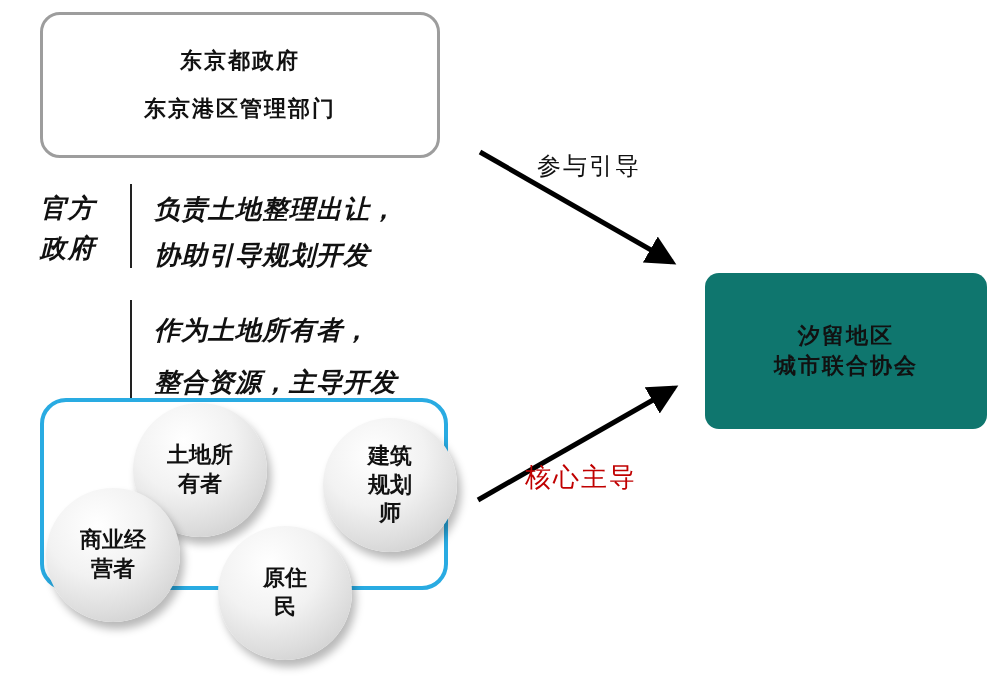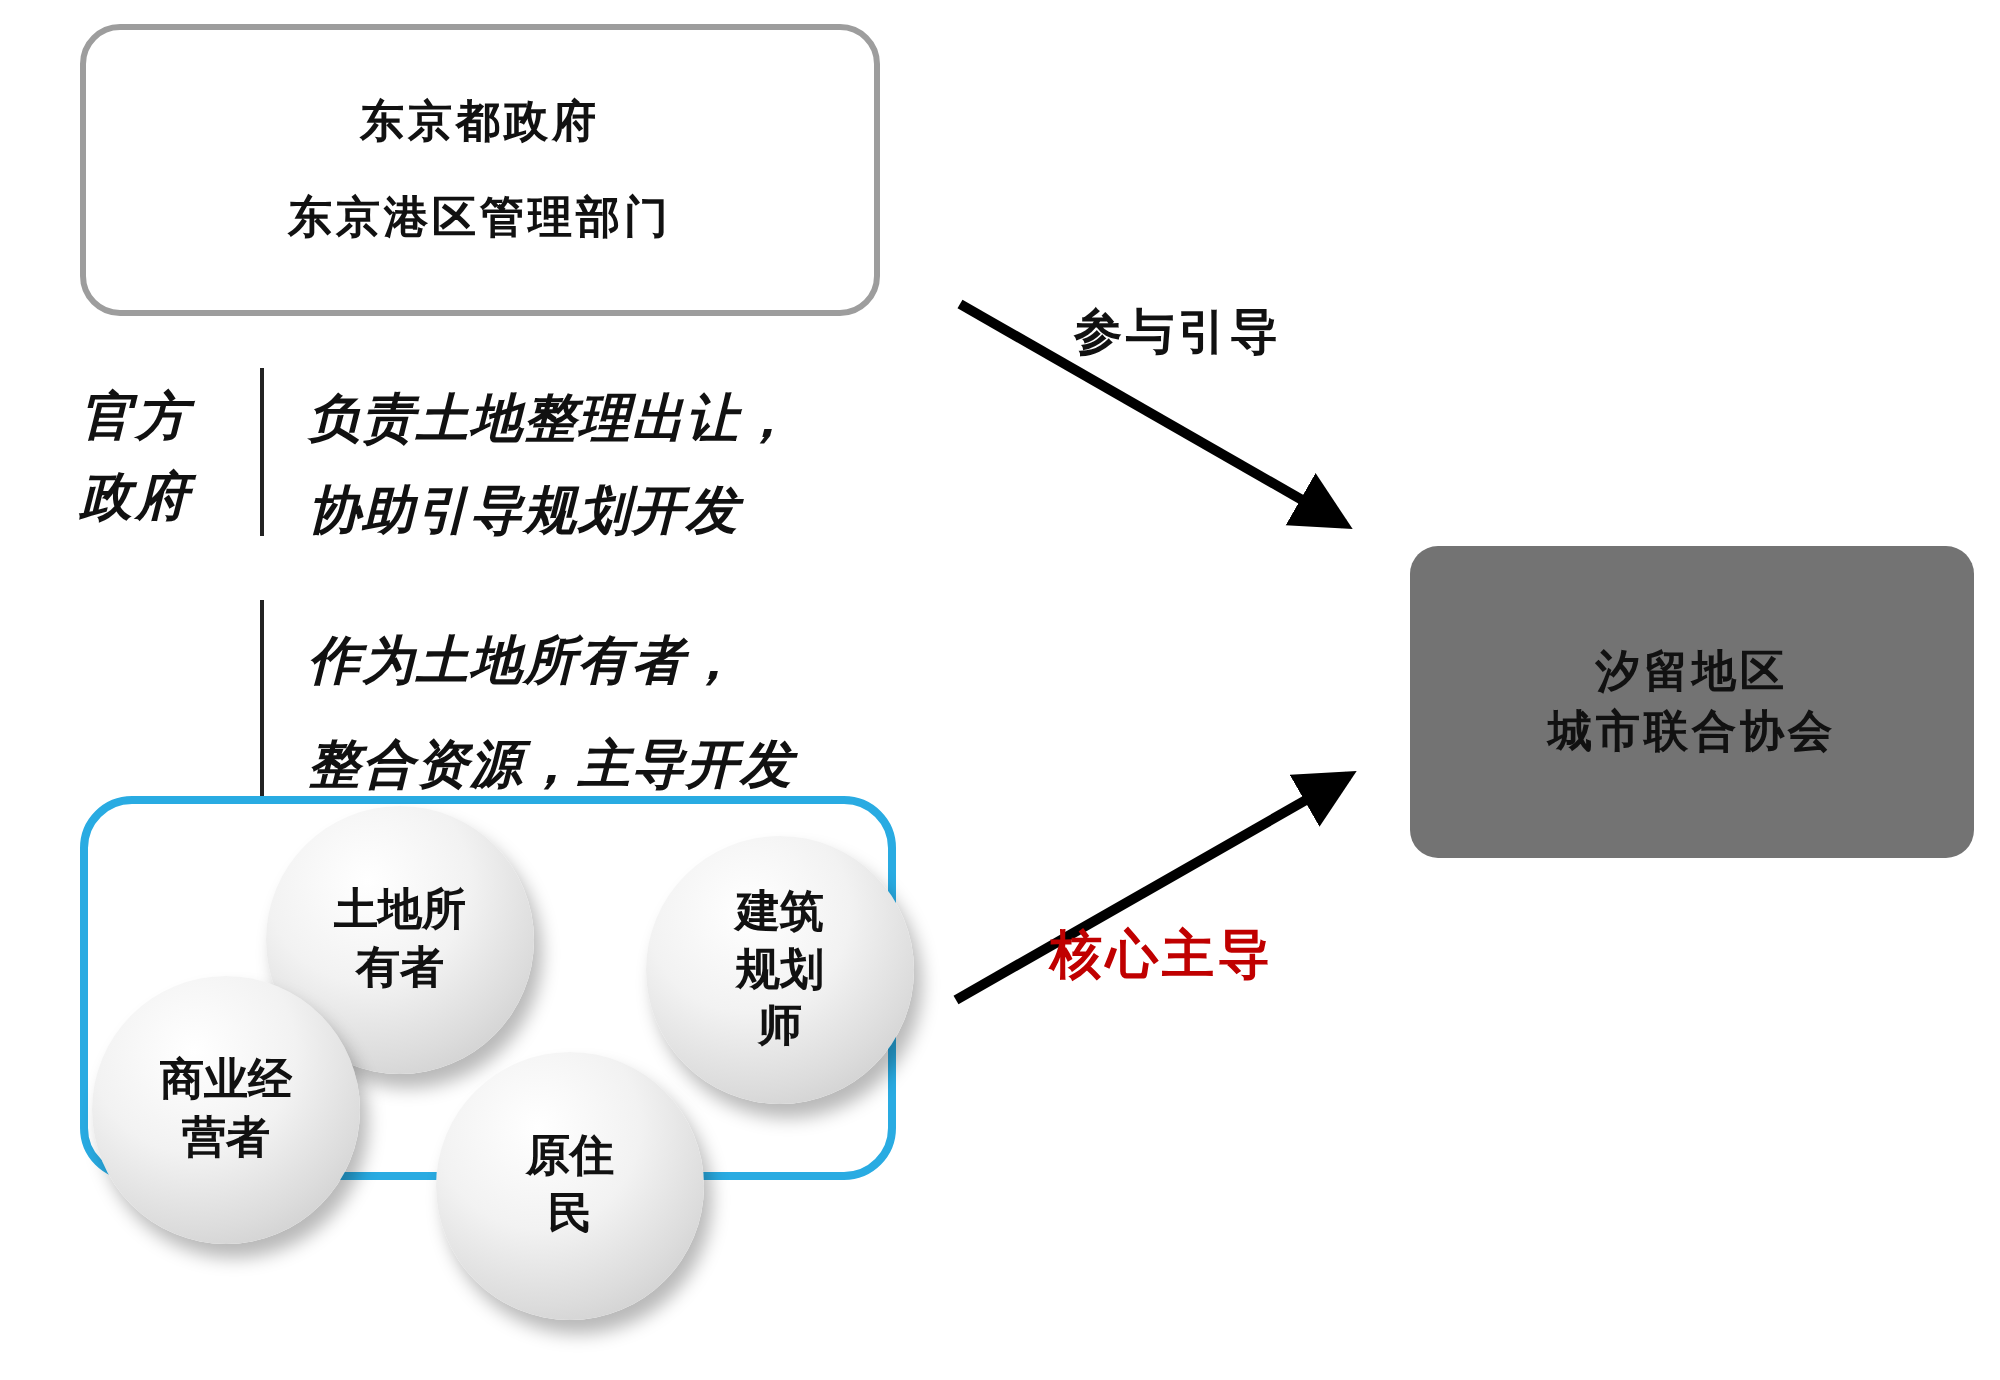--- a/index.html
+++ b/index.html
@@ -75,34 +75,34 @@
     text-align: center;
     font-size: 22px; font-weight: bold; line-height: 1.3;
     color: #111111;
     white-space: pre-line;
   }
   
   .target-box {
     position: absolute;
     left: 705px; top: 273px;
     width: 282px; height: 156px;
-    background: #737373;
+    background: #0f766e;
     border-radius: 14px;
     display: flex; flex-direction: column;
     align-items: center; justify-content: center;
     gap: 0;
   }
   .target-box .t {
     font-size: 22px; font-weight: bold; color: #111111;
     letter-spacing: 2px;
   }
   
   .arrow-label {
     position: absolute;
-    font-size: 24px; font-weight: bold; color: #111111;
+    font-size: 24px; font-weight: normal; color: #111111;
     letter-spacing: 2px;
   }
   .arrow-label.red { color: #c00000; font-size: 26px; }
   svg.arrows {
     position: absolute; left: 0; top: 0;
     width: 1000px; height: 690px;
     pointer-events: none;
   }
 </style>
 </head>

